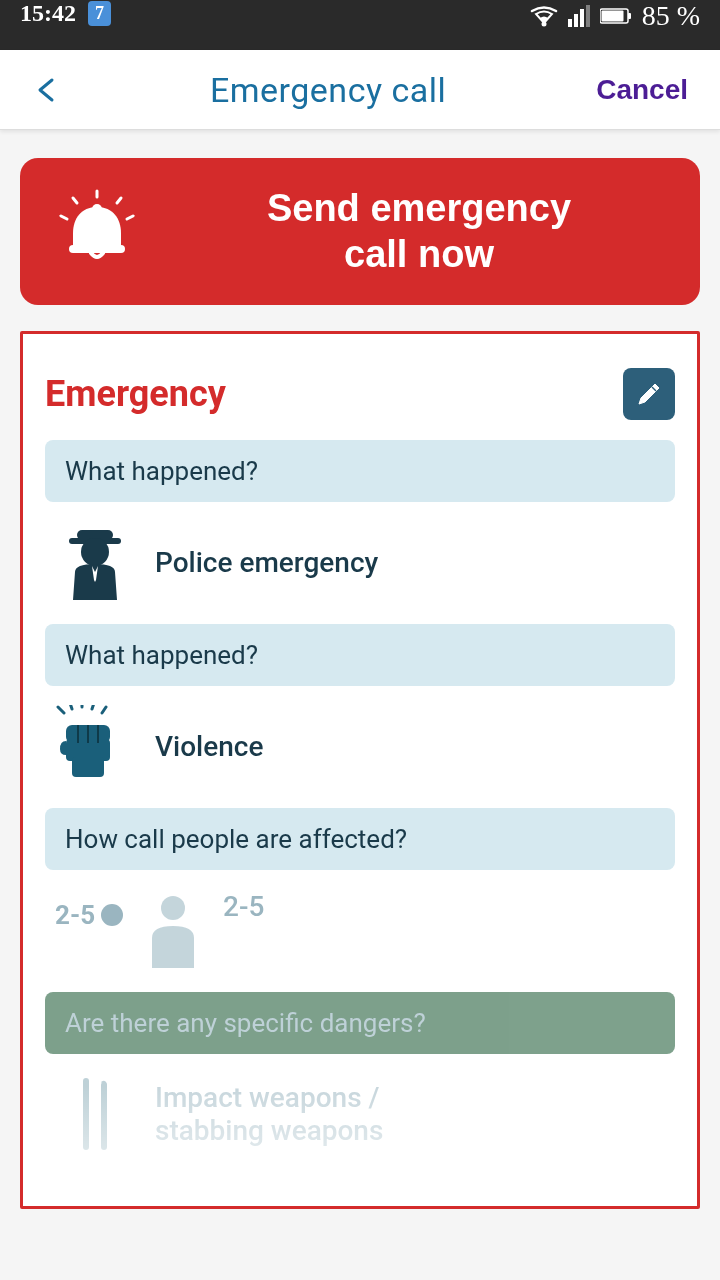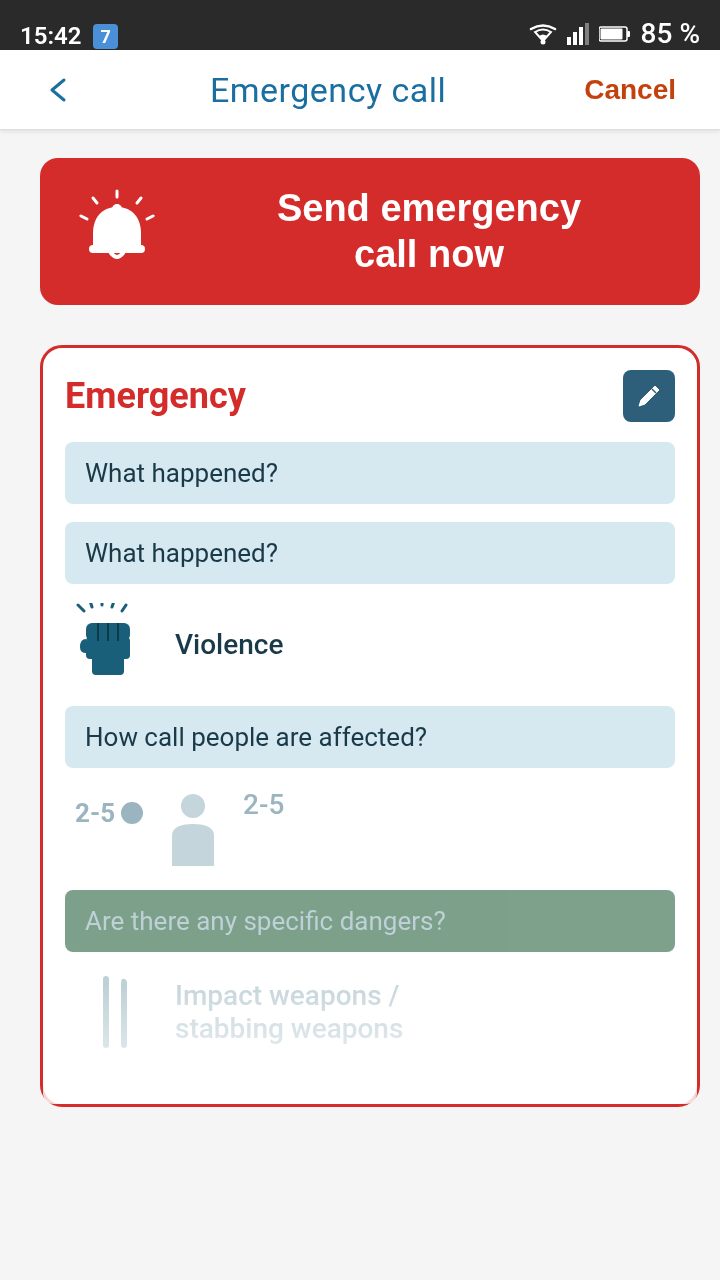--- a/index.html
+++ b/index.html
@@ -11,26 +11,27 @@
       font-family: 'Roboto', Arial, sans-serif;
       background: #f5f5f5;
       overflow-x: hidden;
     }
 
     
     .status-bar {
       background: #2a2a2a;
       height: 50px;
       display: flex;
-      align-items: flex-end;
+      align-items: flex-start;
       justify-content: space-between;
       padding: 0 20px;
       color: white;
       font-size: 22px;
       font-weight: 500;
+      font-family: Liberation Serif, serif;
     }
     .status-left {
       display: flex;
       align-items: center;
       gap: 12px;
     }
     .status-time { font-size: 24px; font-weight: 600; }
     .status-notif {
       background: #4a90d9;
       color: white;
@@ -46,55 +47,54 @@
       font-size: 28px;
     }
 
     
     .top-nav {
       background: white;
       height: 80px;
       display: flex;
       align-items: center;
       justify-content: space-between;
-      padding: 0 36px;
+      padding: 0 24px;
       border-bottom: 1px solid #ddd;
       box-shadow: 0 2px 4px rgba(0,0,0,0.08);
     }
     .nav-back {
       font-size: 32px;
       color: #1a6fa0;
       cursor: pointer;
       padding: 8px;
       background: none;
       border: none;
     }
     .nav-title {
       font-size: 34px;
       color: #1a6fa0;
       font-weight: 400;
       letter-spacing: 0.5px;
     }
     .nav-cancel {
       font-size: 28px;
-      color: #c2410c;
+      color: #4c1d95;
       font-weight: 700;
       cursor: pointer;
       background: none;
       border: none;
       padding: 8px;
     }
 
     
     .main-content {
       padding: 28px 20px;
       display: flex;
       flex-direction: column;
-      gap: 40px;
-      margin-left: 20px;
+      gap: 26px;
     }
 
     
     .emergency-btn {
       background: #d42b2b;
       border-radius: 18px;
       padding: 28px 32px;
       display: flex;
       align-items: center;
       gap: 28px;
@@ -117,22 +117,22 @@
       font-weight: 700;
       line-height: 1.2;
       text-align: center;
       flex: 1;
     }
 
     
     .emergency-card {
       background: white;
       border: 3px solid #d42b2b;
-      border-radius: 22px;
-      padding: 22px 22px 30px;
+      border-radius: 2px;
+      padding: 34px 22px 30px;
       position: relative;
     }
     .card-header {
       display: flex;
       justify-content: space-between;
       align-items: center;
       margin-bottom: 20px;
     }
     .card-title {
       font-size: 36px;
@@ -305,20 +305,37 @@
       <button class="edit-btn">
         <svg width="28" height="28" viewBox="0 0 28 28">
           <path d="M20 4 L24 8 L10 22 L4 24 L6 18 Z" fill="white" stroke="white" stroke-width="1"></path>
           <line x1="17" y1="7" x2="21" y2="11" stroke="#2d5f7a" stroke-width="1.5"></line>
         </svg>
       </button>
     </div>
 
     <div class="question-section">
       <div class="question-label">What happened?</div>
+      <div class="answer-row">
+        <div class="answer-icon">
+
+          <svg width="72" height="80" viewBox="0 0 72 80">
+
+            <rect x="18" y="8" width="36" height="10" rx="5" fill="#1a3a4a"></rect>
+            <rect x="10" y="16" width="52" height="6" rx="3" fill="#1a3a4a"></rect>
+
+            <circle cx="36" cy="30" r="14" fill="#1a3a4a"></circle>
+
+            <path d="M16 50 Q16 42 36 42 Q56 42 56 50 L58 78 L14 78 Z" fill="#1a3a4a"></path>
+
+            <path d="M33 44 L36 50 L39 44 L37 58 L36 60 L35 58 Z" fill="white"></path>
+          </svg>
+        </div>
+        <span class="answer-text">Police emergency</span>
+      </div>
     </div>
 
     <div class="question-section">
       <div class="question-label">What happened?</div>
       <div class="answer-row">
         <div class="answer-icon">
 
           <svg width="78" height="82" viewBox="0 0 78 82">
 
             <line x1="8" y1="8" x2="2" y2="2" stroke="#1a5f7a" stroke-width="3" stroke-linecap="round"></line>

